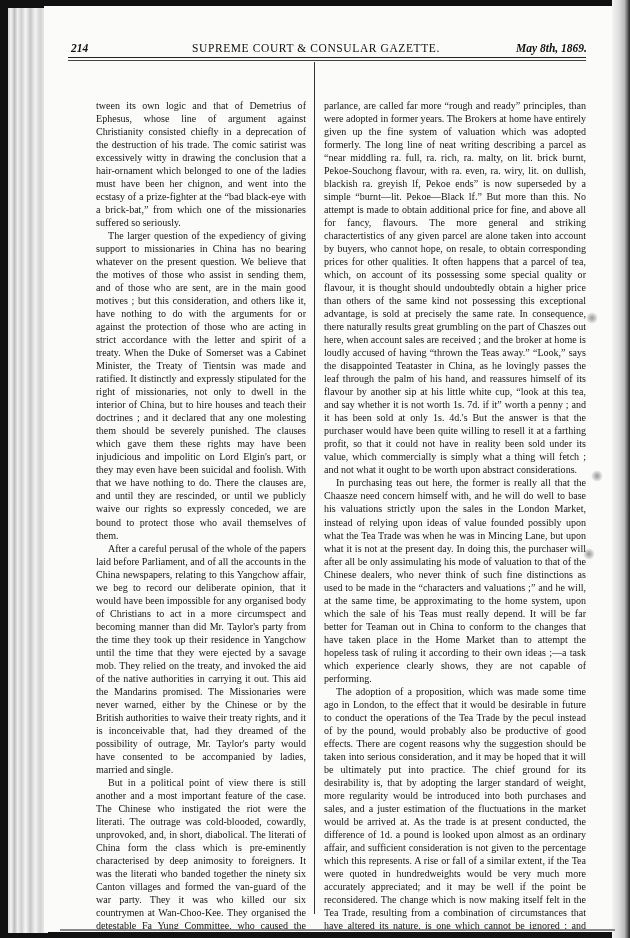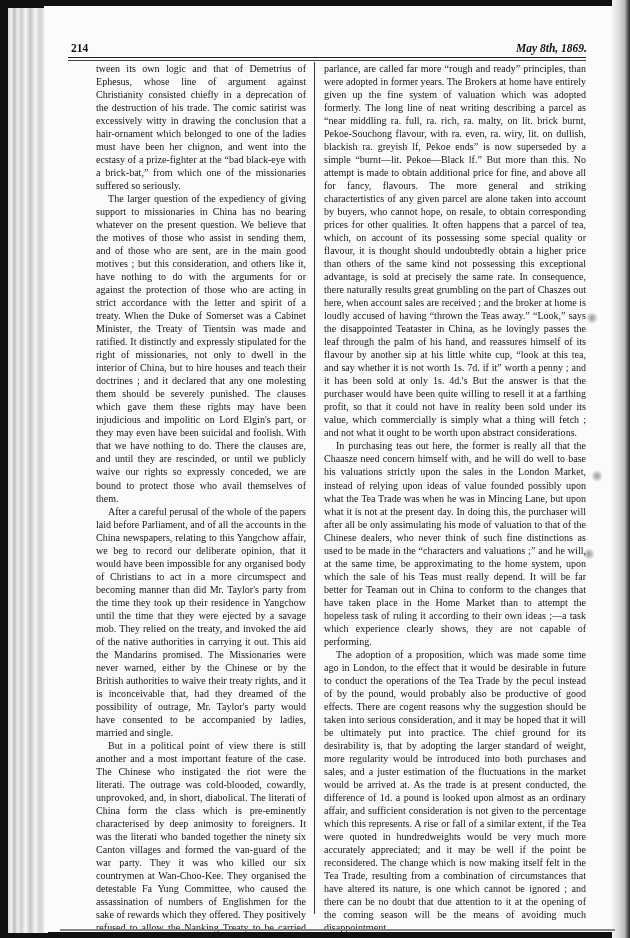--- a/index.html
+++ b/index.html
@@ -1,46 +1,47 @@
 <!DOCTYPE html>
 <html><head>
 <meta charset="utf-8">
 <style>
   html,body{margin:0;padding:0;}
   body{width:630px;height:938px;background:#111;position:relative;overflow:hidden;font-family:"Liberation Serif","DejaVu Serif",serif;}
   .page-edges{position:absolute;left:8px;top:8px;width:40px;height:925px;background:linear-gradient(90deg,#d8d8d8 0,#f2f2f2 8%,#bdbdbd 16%,#efefef 24%,#cfcfcf 34%,#f6f6f6 44%,#c6c6c6 56%,#f3f3f3 68%,#d3d3d3 80%,#fafafa 100%);}
   .page{position:absolute;left:44px;top:6px;width:572px;height:926px;background:#fbfbf9;}
   .right-edge{position:absolute;left:612px;top:0;width:18px;height:938px;background:linear-gradient(90deg,#f4f4f4 0,#dcdcdc 40%,#b9b9b9 70%,#222 100%);}
   .header{position:absolute;left:67px;top:42px;width:520px;height:14px;font-size:11.5px;color:#111;}
-  .header .pnum{position:absolute;left:4px;top:0;font-weight:bold;}
+  .header .pnum{position:absolute;left:4px;top:0;font-weight:bold;font-style:italic;}
   .header .title{position:absolute;left:125px;top:0;letter-spacing:0.6px;}
   .header .date{position:absolute;right:0;top:0;font-style:italic;font-weight:bold;margin-left:8px;}
   .header-rule{position:absolute;left:68px;top:57px;width:518px;height:0;border-top:1.5px solid #222;border-bottom:0.8px solid #444;padding-top:1.5px;}
   .col{position:absolute;top:62px;font-size:10.05px;line-height:13.02px;color:#151515;text-align:justify;}
   .col-left{left:96px;width:210px;}
   .col-right{left:324px;width:262px;}
   .col-divider{position:absolute;left:314px;top:62px;width:0;height:852px;border-left:1px solid #333;}
   .col p{margin:0;text-indent:12px;}
-  .col p.noind{text-indent:0;}
+  .col p.noind{text-indent:0;margin-top:37px;}
   .bottom-line{position:absolute;left:60px;top:929px;width:555px;height:2px;background:#888;}
   .spot{position:absolute;width:12px;height:12px;border-radius:50%;background:radial-gradient(circle,#999 0,#ccc 40%,transparent 70%);}
 </style>
 </head>
 <body>
 
 <div class="page-edges"></div>
 <div class="page"></div>
 <div class="right-edge"></div>
 
 <div class="spot" style="left:586px;top:312px;"></div>
 <div class="spot" style="left:591px;top:470px;"></div>
 <div class="spot" style="left:583px;top:548px;"></div>
 
 <div class="header">
   <span class="pnum">214</span>
+  <span class="title">SUPREME COURT &amp; CONSULAR GAZETTE.</span>
   <span class="date">May 8th, 1869.</span>
 </div>
 <div class="header-rule"></div>
 
 <div class="col col-left">
   <p class="noind">tween its own logic and that of Demetrius of Ephesus, whose line of argument against Christianity consisted chiefly in a deprecation of the destruction of his trade. The comic satirist was excessively witty in drawing the conclusion that a hair-ornament which belonged to one of the ladies must have been her chignon, and went into the ecstasy of a prize-fighter at the “bad black-eye with a brick-bat,” from which one of the missionaries suffered so seriously.</p>
   <p>The larger question of the expediency of giving support to missionaries in China has no bearing whatever on the present question. We believe that the motives of those who assist in sending them, and of those who are sent, are in the main good motives ; but this consideration, and others like it, have nothing to do with the arguments for or against the protection of those who are acting in strict accordance with the letter and spirit of a treaty. When the Duke of Somerset was a Cabinet Minister, the Treaty of Tientsin was made and ratified. It distinctly and expressly stipulated for the right of missionaries, not only to dwell in the interior of China, but to hire houses and teach their doctrines ; and it declared that any one molesting them should be severely punished. The clauses which gave them these rights may have been injudicious and impolitic on Lord Elgin's part, or they may even have been suicidal and foolish. With that we have nothing to do. There the clauses are, and until they are rescinded, or until we publicly waive our rights so expressly conceded, we are bound to protect those who avail themselves of them.</p>
   <p>After a careful perusal of the whole of the papers laid before Parliament, and of all the accounts in the China newspapers, relating to this Yangchow affair, we beg to record our deliberate opinion, that it would have been impossible for any organised body of Christians to act in a more circumspect and becoming manner than did Mr. Taylor's party from the time they took up their residence in Yangchow until the time that they were ejected by a savage mob. They relied on the treaty, and invoked the aid of the native authorities in carrying it out. This aid the Mandarins promised. The Missionaries were never warned, either by the Chinese or by the British authorities to waive their treaty rights, and it is inconceivable that, had they dreamed of the possibility of outrage, Mr. Taylor's party would have consented to be accompanied by ladies, married and single.</p>
   <p>But in a political point of view there is still another and a most important feature of the case. The Chinese who instigated the riot were the literati. The outrage was cold-blooded, cowardly, unprovoked, and, in short, diabolical. The literati of China form the class which is pre-eminently characterised by deep animosity to foreigners. It was the literati who banded together the ninety six Canton villages and formed the van-guard of the war party. They it was who killed our six countrymen at Wan-Choo-Kee. They organised the detestable Fa Yung Committee, who caused the assassination of numbers of Englishmen for the sake of rewards which they offered. They positively refused to allow the Nanking Treaty to be carried out with respect to the right of admission within the city of Canton, and stood out against Admiral Seymour's offer to compromise that right by the admission of the consul once a week to the Yamen of the Kwang-Chow-foo. Thus they caused the second war. The literati further selected the brutal and bloody Yeh for their hero, and they could only be put down by the occupation of Canton.</p>
 

